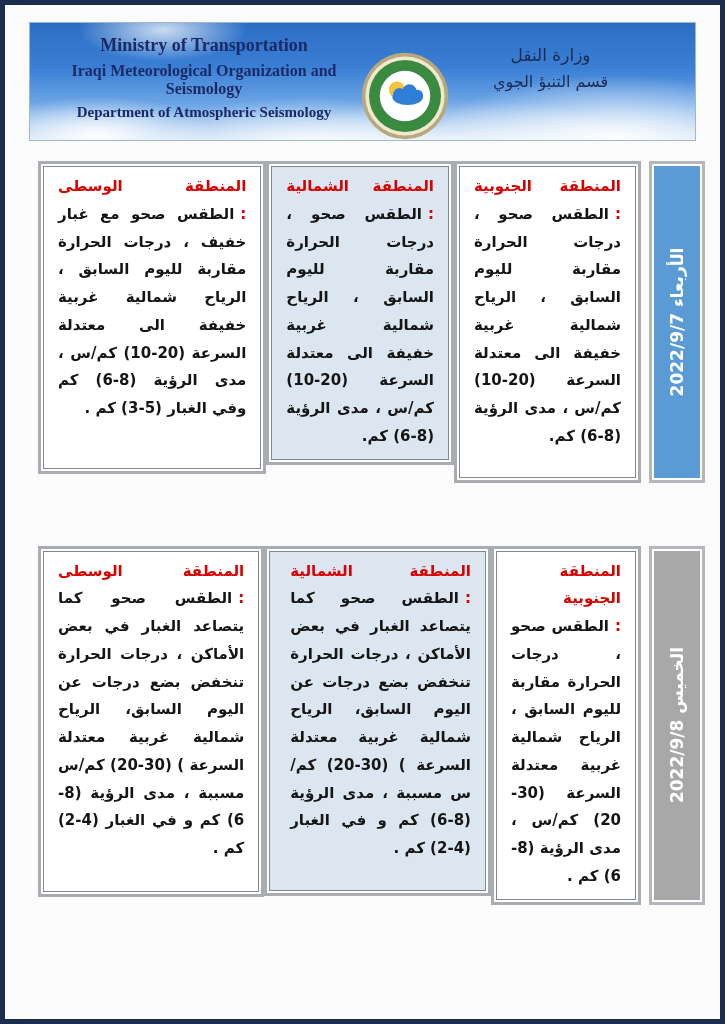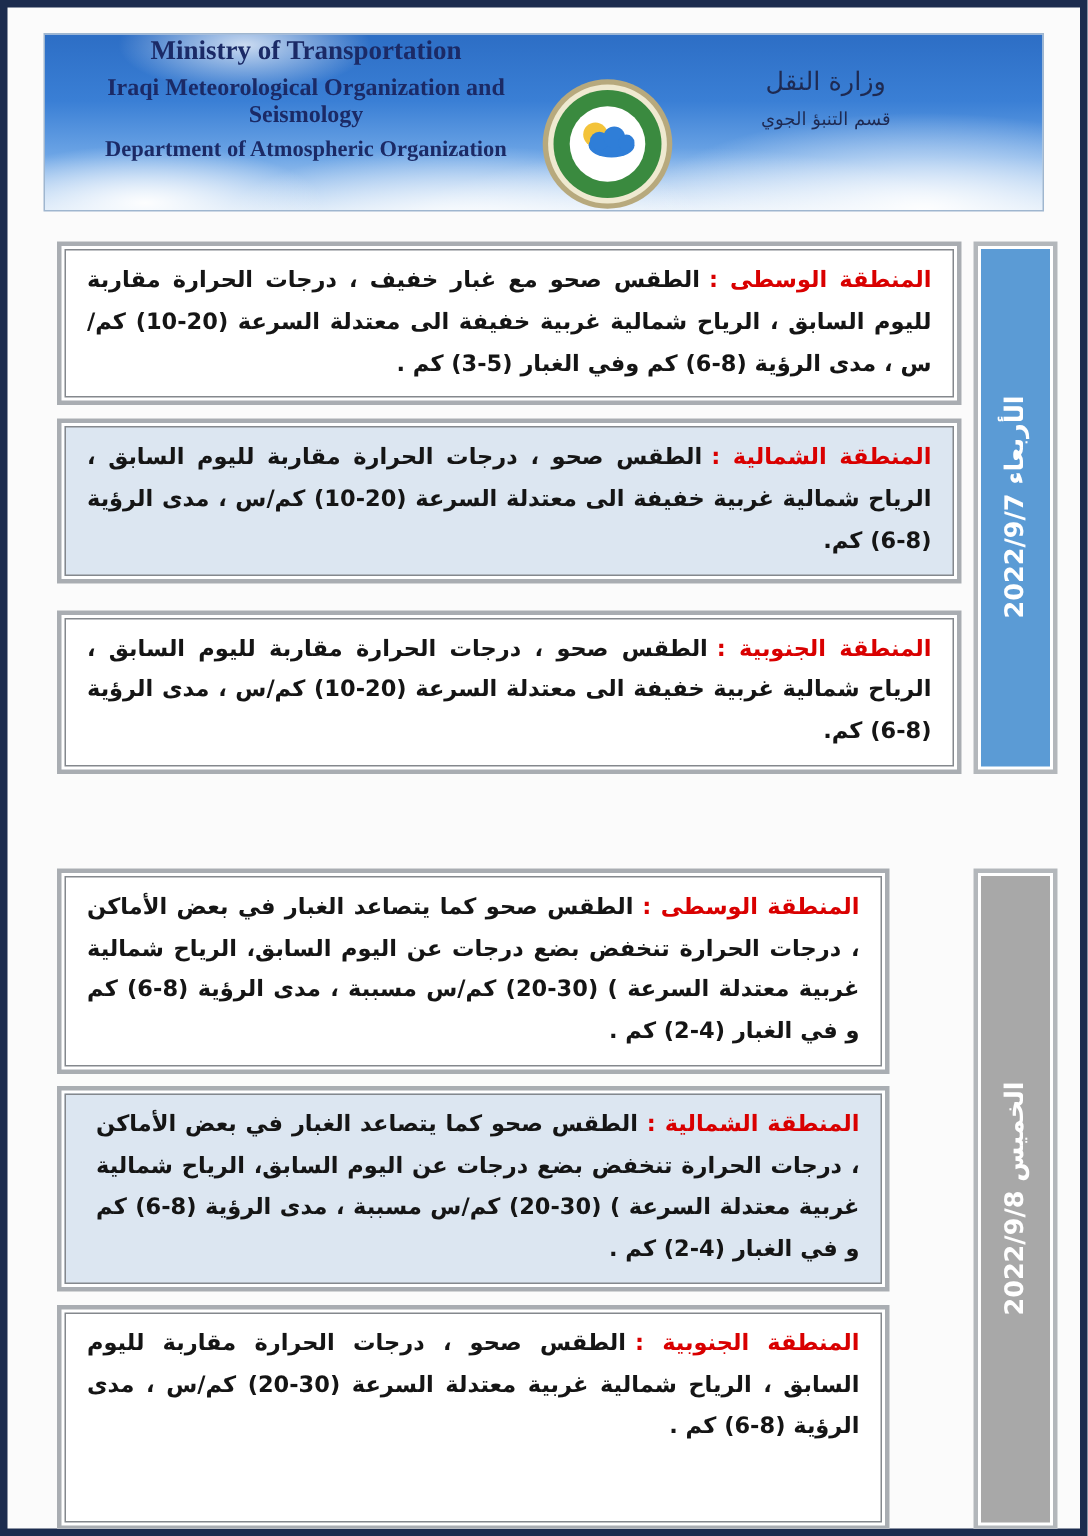--- a/index.html
+++ b/index.html
@@ -21,44 +21,44 @@
     border: 1px solid #9fb6cf;
     background:
       radial-gradient(ellipse 170px 55px at 10% 96%, rgba(255,255,255,.97), rgba(255,255,255,0) 70%),
       radial-gradient(ellipse 230px 75px at 42% 108%, rgba(255,255,255,.95), rgba(255,255,255,0) 70%),
       radial-gradient(ellipse 260px 90px at 88% 100%, rgba(255,255,255,.97), rgba(255,255,255,0) 72%),
       radial-gradient(ellipse 120px 45px at 20% 6%,  rgba(255,255,255,.75), rgba(255,255,255,0) 70%),
       radial-gradient(ellipse 300px 110px at 65% 135%, rgba(255,255,255,1), rgba(255,255,255,0) 75%),
       linear-gradient(180deg, #2d6ec5 0%, #3a7fd5 38%, #6ea6e6 70%, #cfe2f6 100%);
   }
   .hdr-en {
-    position: absolute; left: 14px; top: 0; width: 320px;
+    position: absolute; left: 14px; top: 12px; width: 320px;
     text-align: center; color: #1b2a66;
     font-family: "Liberation Serif", serif; font-weight: bold;
   }
   .hdr-en .l1 { font-size: 18px; }
   .hdr-en .l2 { font-size: 16px; margin-top: 6px; }
   .hdr-en .l3 { font-size: 15px; margin-top: 6px; }
   .hdr-ar {
     position: absolute; right: 12px; top: 22px; width: 265px;
     text-align: center; color: #1e2a52; direction: rtl;
     font-weight: normal;
   }
   .hdr-ar .l1 { font-size: 17px; }
   .hdr-ar .l2 { font-size: 14.5px; margin-top: 7px; }
-  .hdr-ar .l3 { font-size: 12px; margin-top: 7px; text-align: center; }
+  .hdr-ar .l3 { font-size: 16px; margin-top: 7px; text-align: center; }
   .logo {
     position: absolute; left: 330px; top: 28px; width: 90px; height: 90px;
   }
 
   
   .day-section { display: flex; align-items: stretch; margin: 0 15px 0 33px; }
   .day-section.first  { margin-top: 20px; }
-  .day-section.second { margin-top: 63px; gap: 48px; }
-  .boxes { flex: 1; display: flex; flex-direction: column; }
+  .day-section.second { margin-top: 63px; }
+  .boxes { flex: 1; display: flex; flex-direction: row; }
 
   .frame { background: #fff; border: 3px solid #a9adb2; padding: 2px; }
   .inner { border: 1px solid #84888d; padding: 6px 14px 8px 14px; background: #fff; height: 100%; }
 
   .b1 .inner { min-height: 86px; }  .b1 { margin-bottom: 9px; }
   .b2 .inner { min-height: 74px; }  .b2 { margin-bottom: 18px; }
   .b3 .inner { min-height: 94px; }
   .b4 .inner { min-height: 90px; }  .b4 { margin-bottom: 8px; }
   .b5 .inner { min-height: 92px; padding-left: 20px; }  .b5 { margin-bottom: 9px; }
   .b6 .inner { min-height: 140px; }
@@ -79,21 +79,21 @@
     color: #ffffff; font-weight: bold; font-size: 17px; letter-spacing: .5px;
   }
 </style>
 </head>
 <body>
 
 <div class="header-banner">
   <div class="hdr-en">
     <div class="l1">Ministry of Transportation</div>
     <div class="l2">Iraqi Meteorological Organization and Seismology</div>
-    <div class="l3">Department of Atmospheric Organization</div>
+    <div class="l3">Department of Atmospheric Seismology</div>
   </div>
 
   <svg class="logo" viewBox="0 0 100 100" aria-hidden="true">
     <circle cx="50" cy="50" r="48" fill="#b7a97d"></circle>
     <circle cx="50" cy="50" r="44" fill="#efe9d0"></circle>
     <circle cx="50" cy="50" r="40" fill="#3a8a3f"></circle>
     <circle cx="50" cy="50" r="28" fill="#ffffff"></circle>
     <circle cx="41" cy="43" r="9" fill="#f3c33a"></circle>
     <ellipse cx="53" cy="51" rx="17" ry="9" fill="#2f7ed8"></ellipse>
     <circle cx="44" cy="48" r="7" fill="#2f7ed8"></circle>

